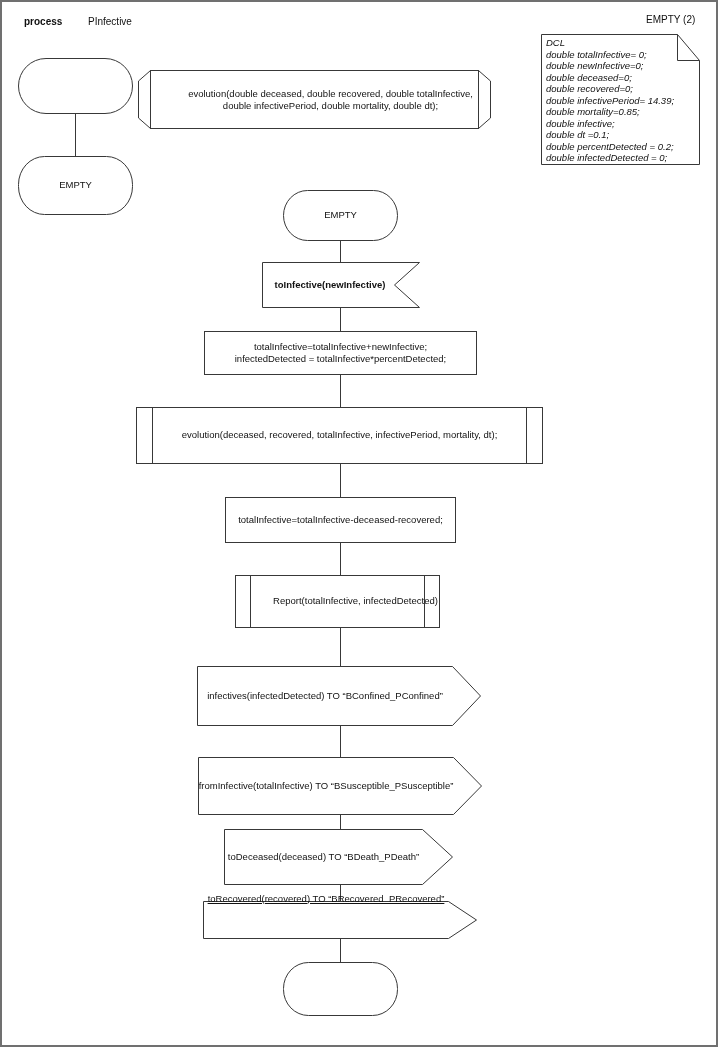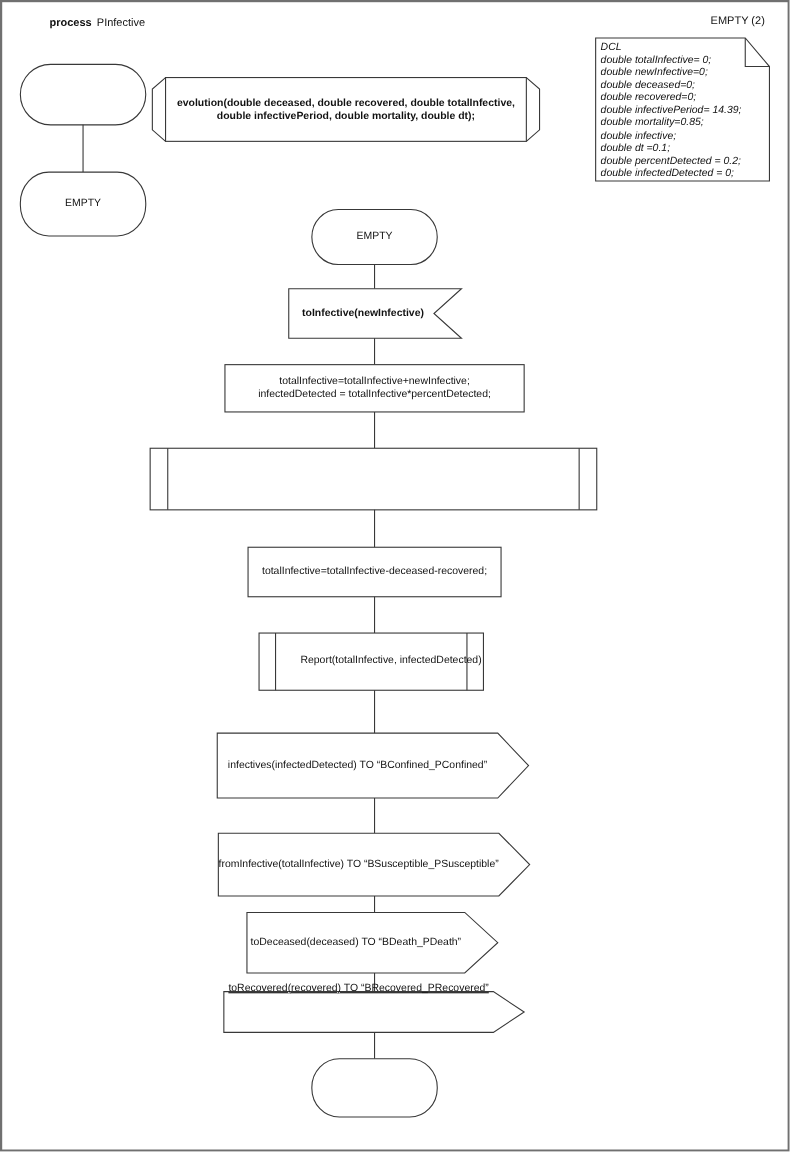--- a/index.html
+++ b/index.html
@@ -9,21 +9,21 @@
     box-sizing:border-box;
   }
   .frame{position:absolute;inset:0;border:2px solid #707070;pointer-events:none;}
   svg.wires{position:absolute;left:0;top:0;}
   .lbl{
     position:absolute;display:flex;align-items:center;justify-content:center;
     font-size:9.5px;line-height:12px;text-align:center;white-space:nowrap;color:#111;
   }
   .pre{white-space:pre-line;}
   .hdr{position:absolute;font-size:10px;white-space:nowrap;}
-  .bold{font-weight:bold;margin-left:21px;}
+  .bold{font-weight:bold;}
   .decl-text{
     position:absolute;left:546px;top:37px;width:150px;height:127px;
     font-size:9.5px;line-height:11.5px;white-space:pre-line;text-align:left;color:#111;font-style:italic;
   }
 </style>
 </head>
 <body>
 
 <div class="page">
 
@@ -86,33 +86,34 @@
 double newInfective=0;
 double deceased=0;
 double recovered=0;
 double infectivePeriod= 14.39;
 double mortality=0.85;
 double infective;
 double dt =0.1;
 double percentDetected = 0.2;
 double infectedDetected = 0;</div>
 
-  <div class="lbl pre" style="left:150px;top:72px;width:329px;height:55px;font-weight:bold;">evolution(double deceased, double recovered, double totalInfective,
+  <div class="lbl pre" style="left:166px;top:72px;width:329px;height:55px;">evolution(double deceased, double recovered, double totalInfective,
 double infectivePeriod, double mortality, double dt);</div>
 
   <div class="lbl" style="left:18px;top:58px;width:115px;height:55px;"></div>
   <div class="lbl" style="left:18px;top:156px;width:115px;height:58px;">EMPTY</div>
 
   <div class="lbl" style="left:283px;top:190px;width:115px;height:50px;">EMPTY</div>
 
   <div class="lbl" style="left:262px;top:262px;width:136px;height:46px;font-weight:bold;">toInfective(newInfective)</div>
 
   <div class="lbl pre" style="left:204px;top:331px;width:273px;height:43px;">totalInfective=totalInfective+newInfective;
 infectedDetected = totalInfective*percentDetected;</div>
 
+  <div class="lbl" style="left:152px;top:407px;width:375px;height:56px;">evolution(deceased, recovered, totalInfective, infectivePeriod, mortality, dt);</div>
 
   <div class="lbl" style="left:225px;top:497px;width:231px;height:45px;">totalInfective=totalInfective-deceased-recovered;</div>
 
   <div class="lbl" style="left:250px;top:575px;width:175px;height:52px;padding-left:18px;">Report(totalInfective, infectedDetected)</div>
 
   <div class="lbl" style="left:197px;top:666px;width:256px;height:59px;">infectives(infectedDetected) TO “BConfined_PConfined”</div>
 
   <div class="lbl" style="left:198px;top:757px;width:256px;height:57px;">fromInfective(totalInfective) TO “BSusceptible_PSusceptible”</div>
 
   <div class="lbl" style="left:224px;top:829px;width:199px;height:55px;">toDeceased(deceased) TO “BDeath_PDeath”</div>

